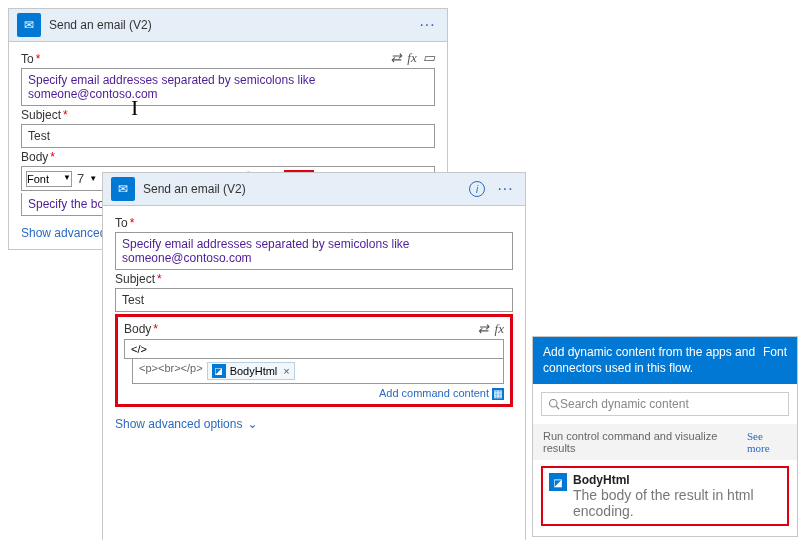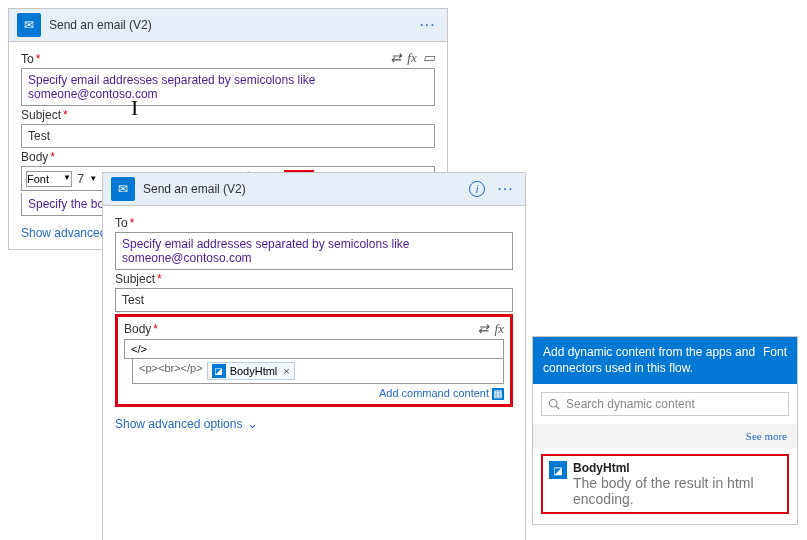--- a/index.html
+++ b/index.html
@@ -46,21 +46,21 @@
 
 .adv { color: #2a6ac1; font-size: 12px; margin-top: 10px; cursor: pointer; display: inline-flex; align-items: center; gap: 5px; }
 
 .panel { position: absolute; left: 532px; top: 336px; width: 266px; border: 1px solid #c7c7c7; background: #fff; }
 .panel-hdr { background: #0078d4; color: #fff; padding: 8px 10px; font-size: 12px; display: flex; }
 .panel-hdr .ptxt { flex: 1; line-height: 1.3; }
 .panel-hdr .hide { cursor: pointer; font-size: 12px; padding-left: 6px; }
 .panel-tabs { display: flex; border-bottom: 1px solid #ddd; font-size: 12px; }
 .panel-tabs .tab { padding: 8px 12px; cursor: pointer; color: #555; }
 .panel-tabs .tab.active { color: #000; border-bottom: 2px solid #0078d4; }
-.panel-search { margin: 8px; border: 1px solid #ccc; display: flex; align-items: center; padding: 4px 6px; font-size: 12px; color: #888; gap: 6px; }
+.panel-search { margin: 8px; border: 1px solid #ccc; display: flex; align-items: center; padding: 4px 6px; font-size: 12px; color: #888; }
 .panel-sect { background: #f3f3f3; padding: 6px 10px; font-size: 11px; color: #666; display: flex; }
 .panel-sect .sm { margin-left: auto; color: #2a6ac1; cursor: pointer; font-family: Liberation Serif, serif; }
 .panel-item { margin: 6px 8px 10px; border: 2px solid #d01; padding: 5px 6px; display: flex; gap: 6px; align-items: flex-start; }
 .panel-item .pi-icon { width: 18px; height: 18px; background: #0078d4; color: #fff; display: flex; align-items: center; justify-content: center; font-size: 10px; flex-shrink: 0; }
 .panel-item .pi-txt .t1 { font-size: 12px; color: #222; font-weight: 600; }
 .panel-item .pi-txt .t2 { font-size: 14px; color: #777; }
 
 svg.search-icon path { stroke: #888; fill: none; }
 </style>
 </head>
@@ -179,20 +179,21 @@
     <div class="ptxt">Add dynamic content from the apps and connectors used in this flow.</div>
     <div class="hide">Font</div>
   </div>
   <div class="panel-search">
     <svg class="search-icon" width="12" height="12" viewBox="0 0 16 16">
         <path d="M7 2a5 5 0 1 0 0 10A5 5 0 0 0 7 2zm4 9l4 4" stroke-width="1.5"></path>
       </svg>
     <span>Search dynamic content</span>
   </div>
   <div class="panel-sect">
+    <span>Run control command and visualize results</span>
     <span class="sm">See more</span>
   </div>
   <div class="panel-item">
     <div class="pi-icon">◪</div>
     <div class="pi-txt">
       <div class="t1">BodyHtml</div>
       <div class="t2">The body of the result in html encoding.</div>
     </div>
   </div>
 </div>

